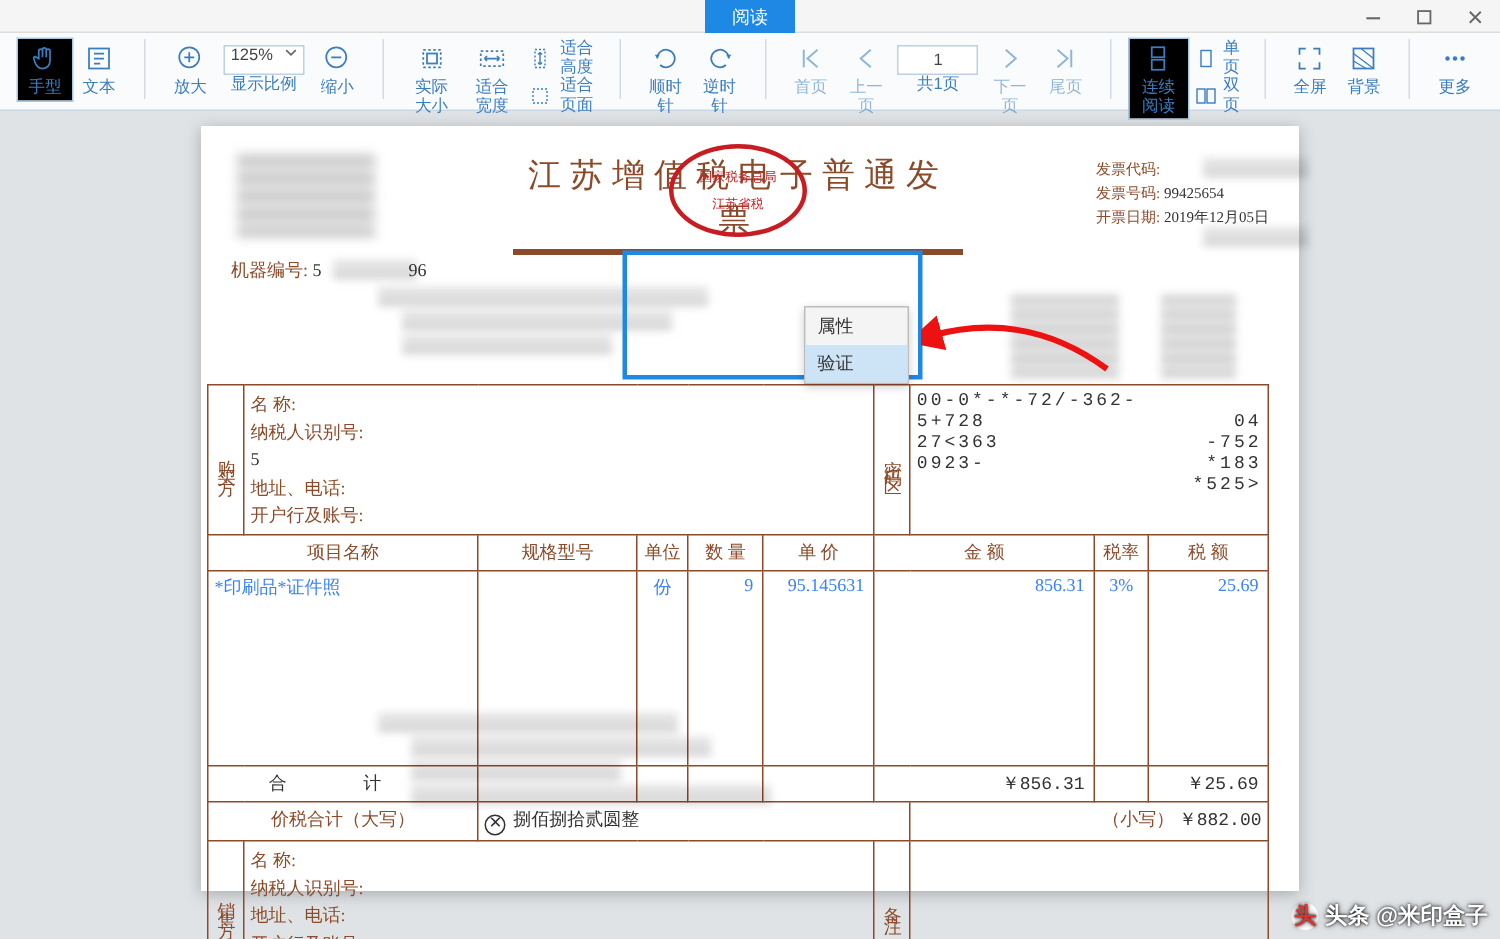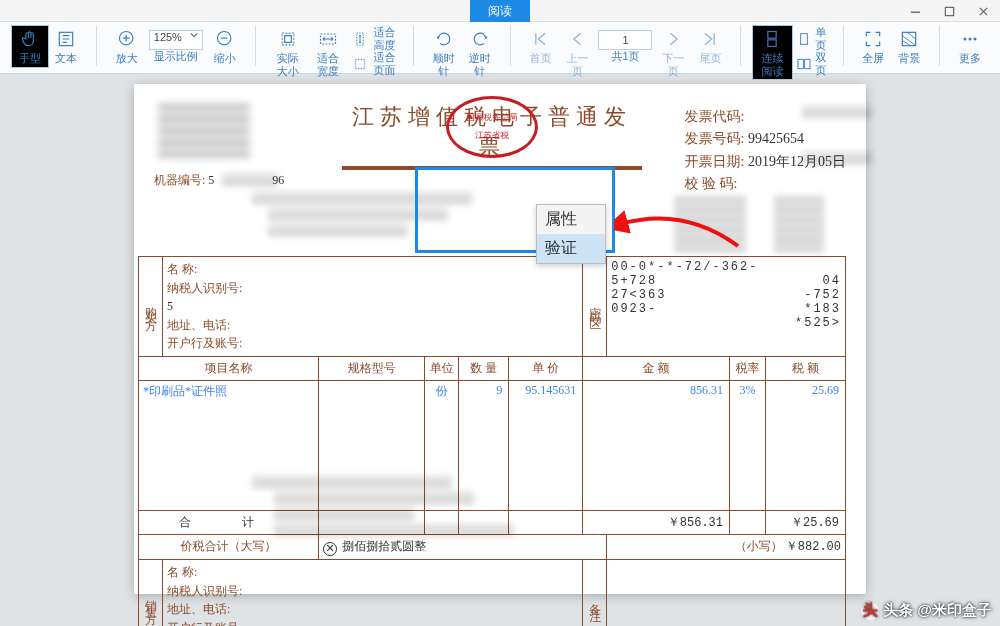--- a/index.html
+++ b/index.html
@@ -147,21 +147,21 @@
     left:50%;top:-6px;transform:translateX(-50%);
     width:92px;height:62px;border:3px solid #c71d22;border-radius:50%;
     display:flex;align-items:center;justify-content:center;
     font-family:"KaiTi","SimSun",serif;font-size:9px;color:#c71d22;
     text-align:center;line-height:1.2;
     z-index:1;
   }
   .seal-inner{transform:scale(.95);}
   .header-right{
     position:absolute; right:20px; top:22px;
-    font-size:14px; color:#8b4b2a; line-height:1.6;
+    font-size:10px; color:#8b4b2a; line-height:1.6;
     font-family: "SimSun",serif;
   }
   .header-right .v{color:#333;}
   .machine{
     position:absolute; left:20px; top:88px;
     font-size:12px;color:#8b4b2a;font-family:"SimSun",serif;
   }
   .logo-rect{
     position:absolute; left:24px; top:18px; width:92px;height:56px;
     filter: blur(3.5px);
@@ -230,21 +230,21 @@
     z-index: 6;
     pointer-events:none;
   }
   .ctx-menu{
     position:absolute;
     left:536px;top:130px;
     width:70px;
     background:#f4f4f4;
     border:1px solid #bdbdbd;
     box-shadow:0 2px 6px rgba(0,0,0,.2);
-    font-size:16px;color:#333;
+    font-size:12px;color:#333;
     z-index:7;
   }
   .ctx-menu .mi{padding:4px 8px;cursor:pointer;}
   .ctx-menu .mi.sel{background:#cce4f6;}
   .arrow{
     position:absolute;
     left:614px;top:126px;
     z-index:6;
     pointer-events:none;
   }
@@ -530,21 +530,20 @@
         </div>
       </div>
       <div class="inv-title">江苏增值税电子普通发票</div>
       <div class="title-ul"></div>
     </div>
 
     <div class="header-right">
       <div><span>发票代码:</span> <span class="v">&nbsp;</span></div>
       <div><span>发票号码:</span> <span class="v">99425654</span></div>
       <div><span>开票日期:</span> <span class="v">2019年12月05日</span></div>
-      <div><span>校 验 码:</span> <span class="v">&nbsp;</span></div>
     </div>
 
     <div class="machine">
       <span>机器编号:</span>
       <span class="v" style="color:#333">5</span>
       <span style="display:inline-block;width:52px"></span>
       <span class="v" style="color:#333">96</span>
     </div>
 
     <table class="invoice-table">

